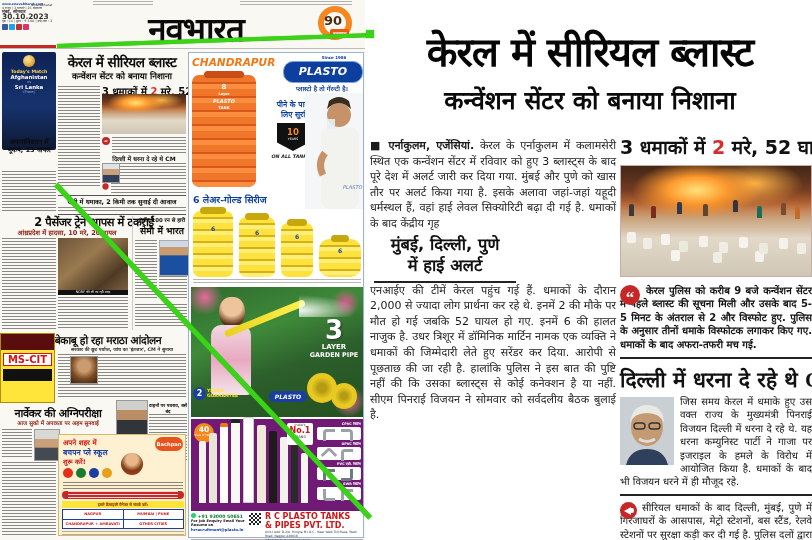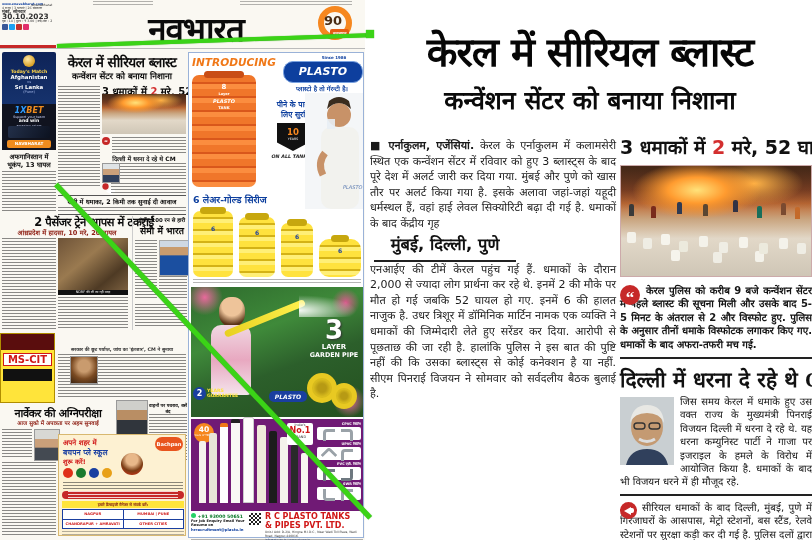--- a/index.html
+++ b/index.html
@@ -109,31 +109,23 @@
     <div class="ab redbar" style="left:0;top:45px;width:56px;height:3px;"></div>
     <div class="ab" style="left:0;top:48px;width:365px;height:1px;background:#bbb;"></div>
 
     <div class="ab cwc" style="left:2px;top:52px;width:54px;height:98px;">
       <div class="ab" style="left:21px;top:3px;width:12px;height:12px;border-radius:50%;background:radial-gradient(circle at 40% 35%,#ffe9a8,#d8a023 70%,#8a5d0e);"></div>
       <div style="margin-top:17px;" class="t">Today's Match</div>
       <div class="team">Afghanistan</div>
       <div class="vs">vs</div>
       <div class="team">Sri Lanka</div>
       <div class="vs">(Pune)</div>
-      <div class="betbox ab" style="left:0;top:52px;width:54px;height:46px;">
-        <div class="betbrand" style="margin-top:2px;"><span class="x">1X</span><span class="bet">BET</span></div>
-        <div class="betline">Support your team</div>
-        <div class="betline" style="font-weight:bold;font-size:4.6px;color:#fff;">and win</div>
-        <div class="betline">amazing prizes</div>
-        <div class="ab" style="left:6px;top:22px;width:42px;height:12px;background:linear-gradient(120deg,#23304a,#0c1220);border-radius:2px;"></div>
-        <div class="betbtn ab" style="left:5px;top:36px;width:44px;height:8px;">NAVBHARAT</div>
-      </div>
-    </div>
-
-    <div class="ab h-big" style="left:2px;top:153px;width:54px;font-size:6.6px;line-height:8px;text-align:center;">
+    </div>
+
+    <div class="ab h-big" style="left:2px;top:138px;width:54px;font-size:6.6px;line-height:8px;text-align:center;">
       <div>अफगानिस्तान में</div>
       <div>भूकंप, 13 घायल</div>
     </div>
     <div class="ab ml" style="left:2px;top:171px;width:54px;height:42px;"></div>
 
     <div class="ab h-big" style="left:58px;top:52px;width:128px;font-size:13.6px;text-align:center;letter-spacing:-.5px;">केरल में सीरियल ब्लास्ट</div>
     <div class="ab h-big" style="left:58px;top:70px;width:128px;font-size:8.6px;text-align:center;">कन्वेंशन सेंटर को बनाया निशाना</div>
     <div class="ab h-big" style="left:102px;top:84px;width:84px;font-size:10px;text-align:center;white-space:nowrap;"><span>3 धमाकों में </span><span class="red">2</span><span> मरे, 52 घायल</span></div>
     <div class="ab ml" style="left:58px;top:86px;width:42px;height:102px;"></div>
     <div class="ab firephoto" style="left:102px;top:94px;width:84px;height:40px;"></div>
@@ -163,20 +155,21 @@
 
     <div class="ab" style="left:132px;top:216px;width:54px;height:114px;border-left:1px solid #ccc;padding-left:2px;">
       <div class="h-big" style="font-size:5.4px;text-align:center;">इंग्लैंड 100 रन से हारी</div>
       <div class="h-big" style="font-size:9.2px;text-align:center;">सेमी में भारत</div>
       <div class="ab" style="left:26px;top:24px;width:28px;height:34px;background:linear-gradient(180deg,#cfd8e4 18%,#c99b6e 19% 42%,#1b4fa0 43%);border:.5px solid #aaa;"></div>
       <div class="ml ab" style="left:2px;top:24px;width:22px;height:60px;"></div>
       <div class="ml ab" style="left:26px;top:60px;width:28px;height:24px;"></div>
       <div class="ml ab" style="left:2px;top:88px;width:52px;height:24px;"></div>
     </div>
 
+    <div class="ab h-big" style="left:30px;top:333px;width:156px;font-size:10.6px;text-align:center;letter-spacing:-.4px;">बेकाबू हो रहा मराठा आंदोलन</div>
     <div class="ab h-big" style="left:58px;top:346px;width:128px;font-size:4.8px;text-align:center;color:#333;">सरकार की छूट पर्याप्त, जांच का 'इंतजार', CM ने सुनाया</div>
     <div class="ab ml" style="left:58px;top:354px;width:128px;height:44px;"></div>
     <div class="ab" style="left:70px;top:356px;width:26px;height:26px;background:radial-gradient(circle at 50% 35%,#c99b6e 28%,#7a4a22 60%,#3c2410);border:.5px solid #999;"></div>
 
     <div class="ab yellowband" style="left:0px;top:333px;width:55px;height:70px;border:1px solid #b08d00;box-sizing:border-box;">
       <div style="background:#5a0d0d;height:16px;" class="ml w"></div>
       <div style="background:#fff;margin:3px 2px;text-align:center;font-weight:bold;font-size:10px;color:#d01818;border:1px solid #d01818;">MS-CIT</div>
       <div style="background:#111;height:12px;margin:0 2px;" class="ml w"></div>
     </div>
 
@@ -215,21 +208,21 @@
           </div>
         <div style="display:flex;">
             <div style="flex:1;border-right:.5px solid #1a3fa0;line-height:9px;">CHANDRAPUR + AMRAVATI</div>
             <div style="flex:1;line-height:9px;">OTHER CITIES</div>
           </div>
       </div>
       <div class="ab ml light" style="left:3px;top:96px;width:122px;height:4px;"></div>
     </div>
 
     <div class="ab" style="left:188px;top:52px;width:176px;height:486px;background:#fff;border:1px solid #9ab2d8;box-sizing:border-box;">
-      <div class="ab" style="left:3px;top:3px;font-size:10.6px;font-weight:bold;font-style:italic;color:#f07818;">INTRODUCING</div>
+      <div class="ab" style="left:3px;top:3px;font-size:10.6px;font-weight:bold;font-style:italic;color:#f07818;">CHANDRAPUR</div>
 
       <div class="tank or" style="left:3px;top:22px;width:64px;height:112px;">
         <div class="tanklid"></div>
         <div class="tanklabel" style="top:8px;font-size:7px;">8</div>
         <div class="tanklabel" style="top:17px;font-size:3.6px;">Layer</div>
         <div class="tanklabel" style="top:23px;font-size:5px;font-style:italic;">PLASTO</div>
         <div class="tanklabel" style="top:30px;font-size:3.8px;">TANK</div>
       </div>
       <div class="ab plblue" style="left:118px;top:2px;width:54px;font-size:4px;font-weight:bold;text-align:center;">Since 1986</div>
       <div class="plogo ab" style="left:94px;top:8px;width:78px;height:20px;font-size:11px;line-height:19px;">PLASTO</div>
@@ -358,20 +351,21 @@
 
   <div id="zoompanel" class="ab">
     <div class="z-headline" style="margin-top:6px;">केरल में सीरियल ब्लास्ट</div>
     <div class="z-subhead" style="margin-top:8px;">कन्वेंशन सेंटर को बनाया निशाना</div>
 
     <div class="ab" style="left:2px;top:112px;width:246px;">
       <p class="z-body" style="margin:0;"><span>■</span> <b>एर्नाकुलम, एजेंसियां.</b> <span>केरल के एर्नाकुलम में कलामसेरी स्थित एक कन्वेंशन सेंटर में रविवार को हुए 3 ब्लास्ट्स के बाद पूरे देश में अलर्ट जारी कर दिया गया. मुंबई और पुणे को खास तौर पर अलर्ट किया गया है. इसके अलावा जहां-जहां यहूदी धर्मस्थल हैं, वहां हाई लेवल सिक्योरिटी बढ़ा दी गई है. धमाकों के बाद केंद्रीय गृह</span></p>
       <div style="display:flex;align-items:flex-start;">
         <div class="inset" style="width:142px;margin-left:4px;margin-top:2px;">
           <div>मुंबई, दिल्ली, पुणे</div>
+          <div>में हाई अलर्ट</div>
         </div>
       </div>
       <p class="z-body" style="margin:0;">एनआईए की टीमें केरल पहुंच गई हैं. धमाकों के दौरान 2,000 से ज्यादा लोग प्रार्थना कर रहे थे. इनमें 2 की मौके पर मौत हो गई जबकि 52 घायल हो गए. इनमें 6 की हालत नाजुक है. उधर त्रिशूर में डॉमिनिक मार्टिन नामक एक व्यक्ति ने धमाकों की जिम्मेदारी लेते हुए सरेंडर कर दिया. आरोपी से पूछताछ की जा रही है. हालांकि पुलिस ने इस बात की पुष्टि नहीं की कि उसका ब्लास्ट्स से कोई कनेक्शन है या नहीं. सीएम पिनराई विजयन ने सोमवार को सर्वदलीय बैठक बुलाई है.</p>
     </div>
 
     <div class="ab" style="left:252px;top:108px;width:192px;">
       <div class="z-deck"><span>3 धमाकों में </span><span class="red">2</span><span> मरे, 52 घायल</span></div>
       <div class="firephoto" style="width:192px;height:112px;margin-top:5px;position:relative;border:1px solid #caa;box-sizing:border-box;">
         <div class="people ab" style="left:8px;top:38px;"></div>
         <div class="chairs ab" style="left:6px;top:66px;"></div>

